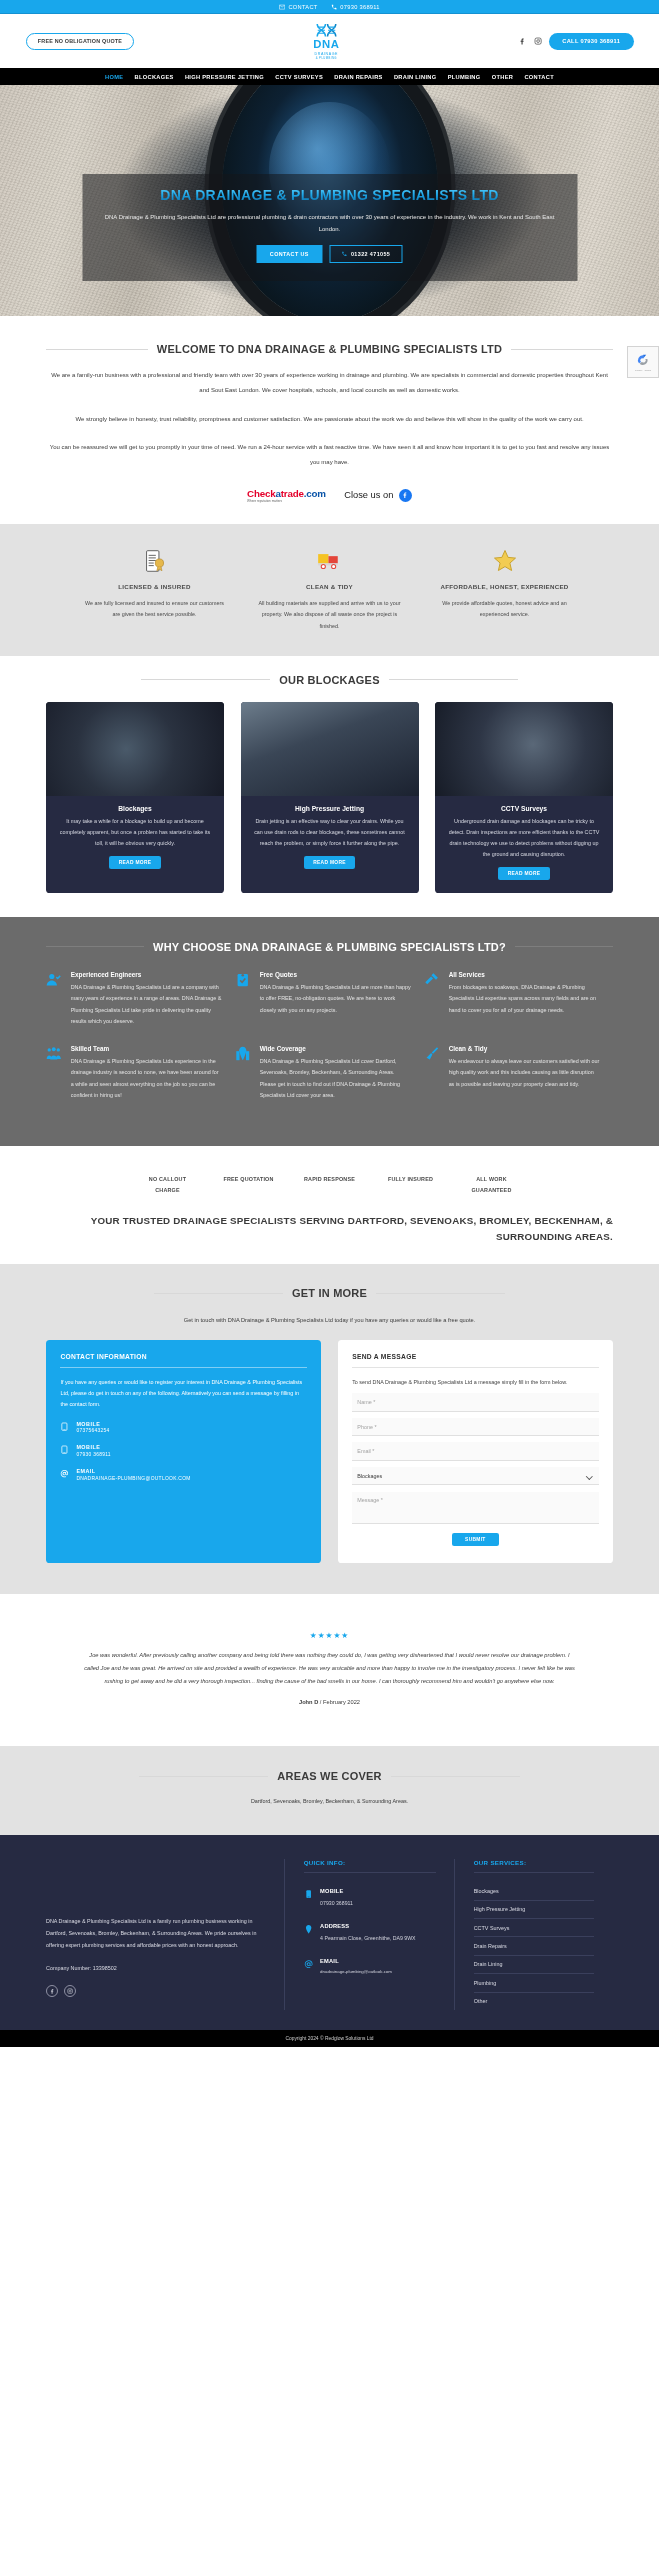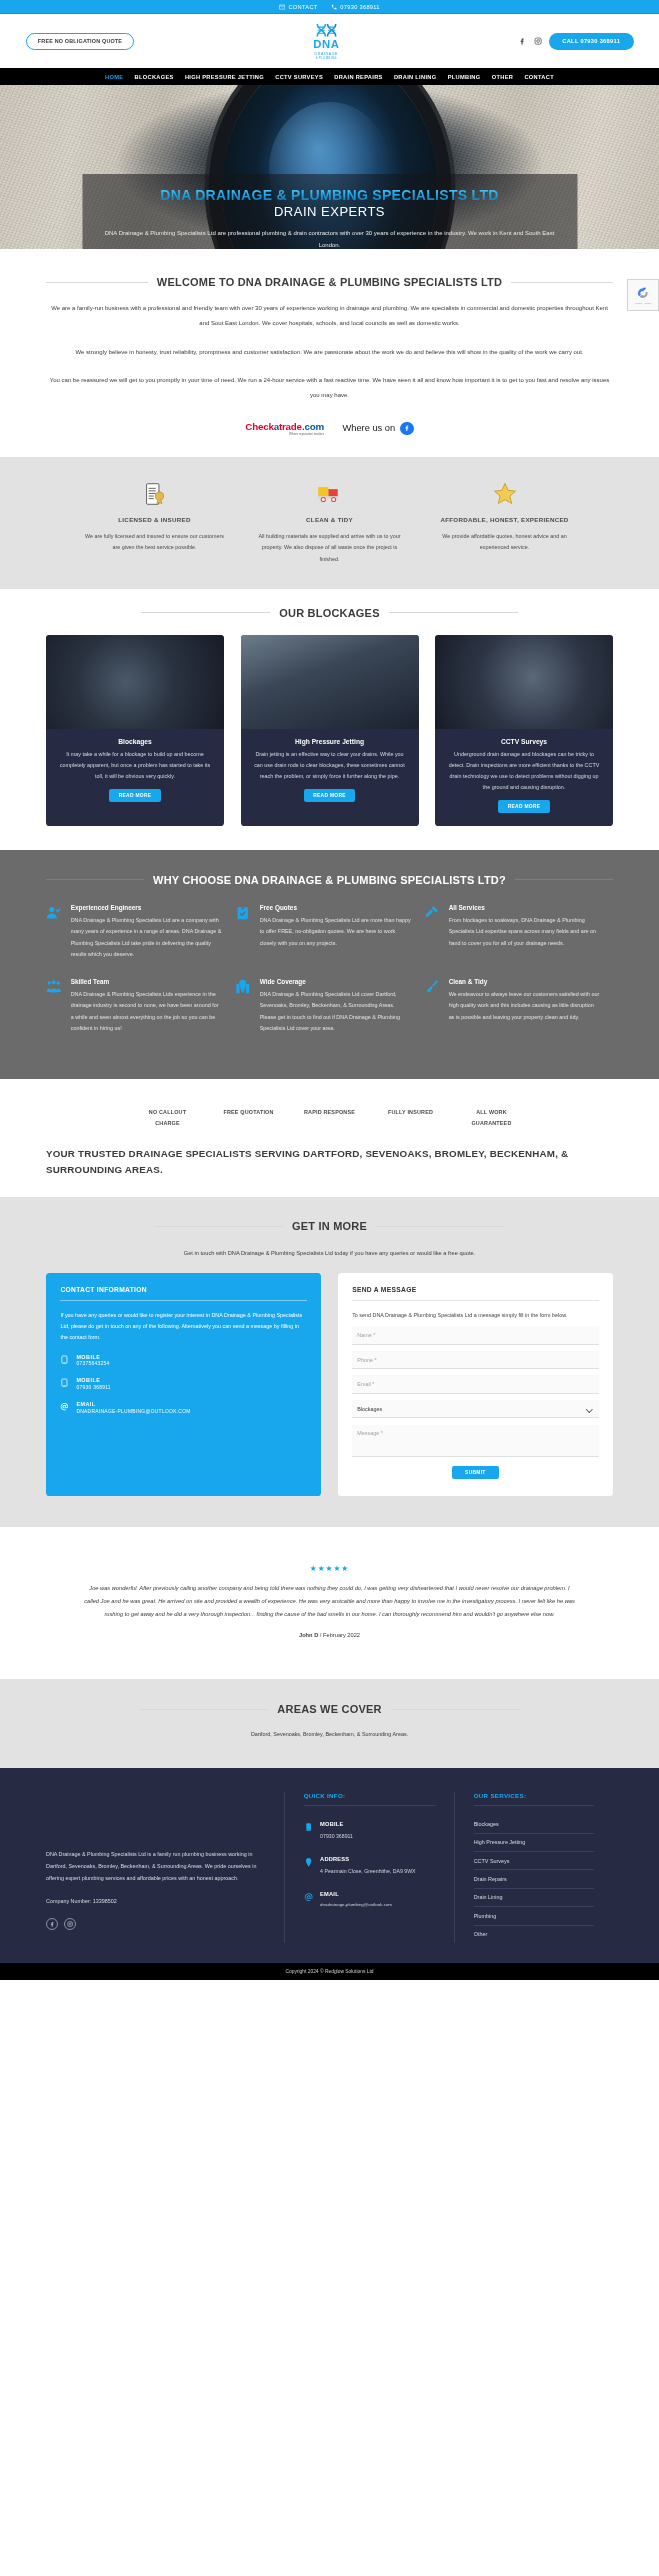--- a/index.html
+++ b/index.html
@@ -73,21 +73,21 @@
     gap:11.3px;
   }
   .nav a {
     color:#fff; text-decoration:none; font-size:5.7px; font-weight:bold;
     letter-spacing:0.3px; white-space:nowrap; cursor:pointer;
   }
   .nav a.active { color:#18a7ec; }
 
   
   .hero {
-    height: 164px;
+    height: 231px;
     position: relative;
     background:
       radial-gradient(ellipse 45% 70% at 50% 48%, #0e1318 0%, #15202b 35%, rgba(40,45,50,0) 72%),
       linear-gradient(100deg,#cdc6bb 0%,#d8d2c7 12%,#c4bdb1 24%,#ddd7cc 36%,#bfb8ac 48%,#d6d0c5 62%,#c9c2b6 76%,#dcd6cb 88%,#cac3b7 100%);
     overflow:hidden;
   }
   .hero::before {
     content:""; position:absolute; inset:0;
     background:
       repeating-linear-gradient(14deg, rgba(0,0,0,.05) 0 1px, rgba(255,255,255,.05) 1px 2.6px),
@@ -137,21 +137,21 @@
   .sec-head h2 {
     font-size:11px; font-weight:bold; letter-spacing:0.2px; color:#3b3b3b; white-space:nowrap;
   }
   .sec-head.dark h2 { color:#fff; }
   .sec-head.dark .line { background:#7e7e7e; }
 
   
   .welcome { background:#fff; padding: 27px 0 20.6px; position:relative; }
   .welcome p { text-align:center; font-size:6px; line-height:2.5; color:#3a3a3a; margin-top:13.4px; }
   .badges { display:flex; align-items:center; justify-content:center; gap:18.5px; margin-top:17.5px; }
-  .checkatrade { text-align:right; }
+  .checkatrade { text-align:left; }
   .cat-word { font-size:9.8px; font-weight:bold; letter-spacing:-0.2px; }
   .cat-word .c1 { color:#e4002b; }
   .cat-word .c2 { color:#0a54a8; }
   .cat-word .c3 { color:#e4002b; }
   .cat-tag { font-size:3.1px; color:#666; margin-top:0.5px; }
   .findus { display:flex; align-items:center; gap:5.2px; }
   .findus span { font-size:9.3px; color:#1a1a1a; }
   .fb-circle { width:13.4px;height:13.4px;border-radius:50%;background:#1877f2;display:flex;align-items:center;justify-content:center; }
   .fb-circle svg{ width:7.7px;height:7.7px;fill:#fff;}
   .recaptcha {
@@ -197,21 +197,21 @@
   .why-item .ico { flex:0 0 17.5px; padding-top:1px; }
   .why-item .ico svg { width:15.5px; height:15.5px; fill:#18a7ec; }
   .why-item h3 { color:#fff; font-size:6.4px; font-weight:bold; margin-bottom:4.1px; }
   .why-item p { color:#e4e4e4; font-size:5.4px; line-height:2.1; }
 
   
   .promise { background:#fff; padding:28px 0 19.6px; }
   .promise-row { display:flex; justify-content:center; gap:24px; }
   .promise-item { width:57px; text-align:center; font-size:5.4px; font-weight:bold; color:#4a4a4a; letter-spacing:0.2px; line-height:2.0; }
   .promise-tag {
-    text-align:left; font-size:9.8px; font-weight:bold; color:#3b3b3b;
+    text-align:right; font-size:9.8px; font-weight:bold; color:#3b3b3b;
     letter-spacing:0.2px; line-height:1.6; margin-top:17.5px;
   }
 
   
   .contact { background:#e2e2e2; padding:23px 0 31px; }
   .contact .intro { text-align:center; font-size:5.7px; color:#3a3a3a; margin-top:17.5px; }
   .contact-row { display:flex; gap:16.5px; margin-top:17.5px; }
   .card-info {
     flex:1; background:#18a7ec; border-radius:3.6px; padding:13.4px 14.4px 17.5px; color:#fff;
   }
@@ -343,21 +343,20 @@
   <a>DRAIN LINING</a>
   <a>PLUMBING</a>
   <a>OTHER</a>
   <a>CONTACT</a>
 </div>
 
 <div class="hero">
   <div class="pipe"></div>
   <div class="hero-box">
     <div class="hero-title">DNA DRAINAGE &amp; PLUMBING SPECIALISTS LTD</div>
-    <div class="hero-sub">DRAIN EXPERTS</div>
     <div class="hero-text">DNA Drainage &amp; Plumbing Specialists Ltd are professional plumbing &amp; drain contractors with over 30 years of experience in the industry. We work in Kent and South East London.</div>
     <div class="hero-btns">
       <button class="hero-btn-primary">CONTACT US</button>
       <button class="hero-btn-ghost">
         <svg viewBox="0 0 24 24">
             <path d="M6.6 10.8c1.4 2.8 3.8 5.1 6.6 6.6l2.2-2.2c.3-.3.7-.4 1-.2 1.2.4 2.4.6 3.6.6.6 0 1 .4 1 1V20c0 .6-.4 1-1 1C10.6 21 3 13.4 3 4c0-.6.4-1 1-1h3.5c.6 0 1 .4 1 1 0 1.3.2 2.5.6 3.6.1.4 0 .8-.2 1.1l-2.3 2.1z"></path>
           </svg>
         <span>01322 471055</span>
       </button>
     </div>
@@ -376,21 +375,21 @@
     <p>You can be reassured we will get to you promptly in your time of need. We run a 24-hour service with a fast reactive time. We have seen it all and know how important it is to get to you fast and resolve any issues you may have.</p>
 
     <div class="badges">
       <div class="checkatrade">
         <div class="cat-word">
           <span class="c1">Check</span><span class="c2">a</span><span class="c3">trade</span><span class="c2">.com</span>
         </div>
         <div class="cat-tag">Where reputation matters</div>
       </div>
       <div class="findus">
-        <span>Where us on</span>
+        <span>Close us on</span>
         <span class="fb-circle">
           <svg viewBox="0 0 24 24">
               <path d="M13.5 22v-8h2.7l.4-3.1h-3.1V8.9c0-.9.25-1.5 1.55-1.5h1.65V4.6c-.29-.04-1.27-.12-2.41-.12-2.38 0-4.01 1.45-4.01 4.13v2.29H7.6V14h2.68v8z"></path>
             </svg>
         </span>
       </div>
     </div>
   </div>
   <div class="recaptcha">
     <svg width="14.4" height="14.4" viewBox="0 0 48 48">

